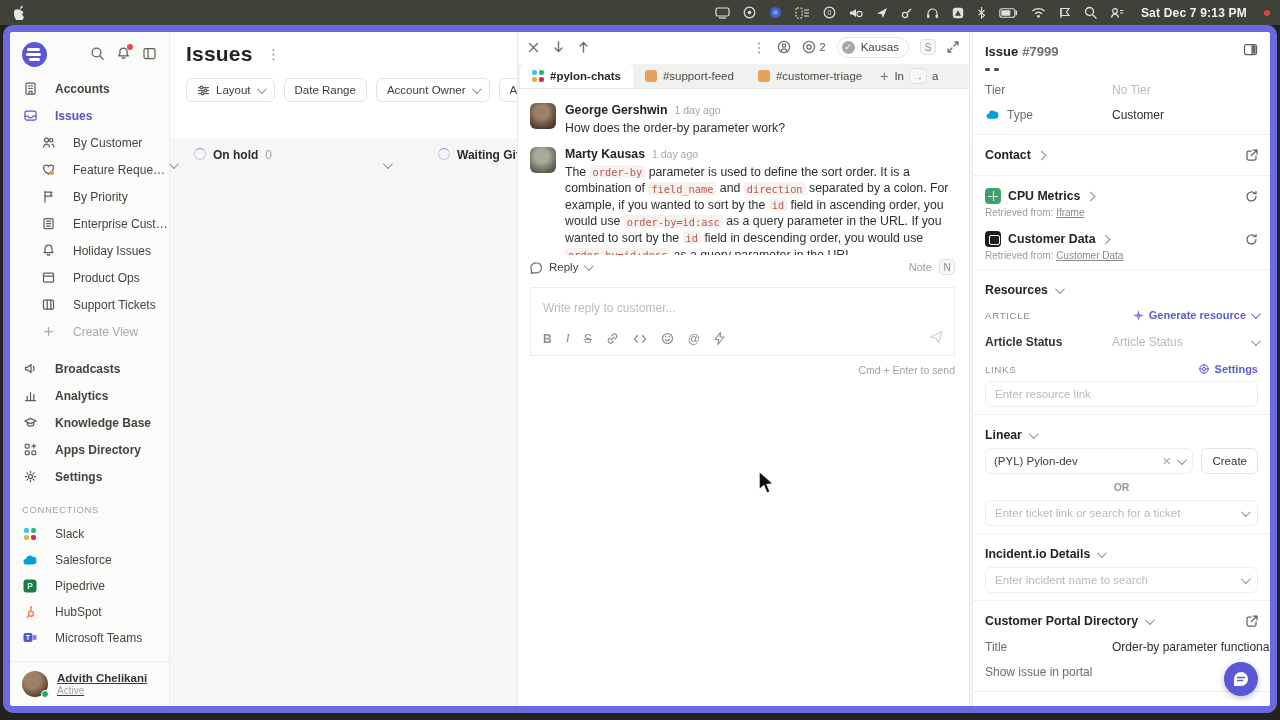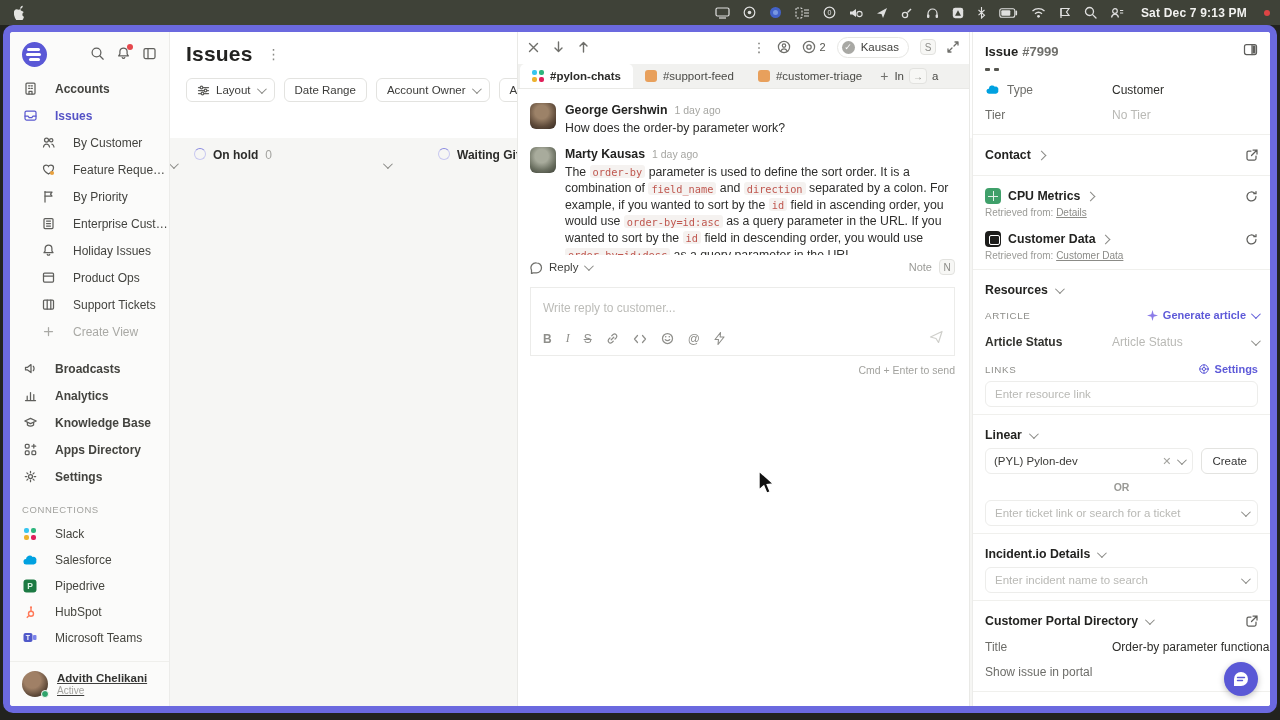--- a/index.html
+++ b/index.html
@@ -708,31 +708,31 @@
             <path d="M9 1.5v10"></path>
             <rect x="9.5" y="2.5" width="3" height="8" fill="#5f5f5c" stroke="none"></rect>
           </svg></span>
     </div>
     <div class="clip-remnant">
         <i></i>
         <i></i>
       </div>
 
     <div class="frow">
+      <span class="lab">Tier</span>
+      <span class="val ph">No Tier</span>
+    </div>
+    <div class="frow">
       <span class="lab">
         <svg width="15" height="11" viewBox="0 0 16 12">
             <path d="M4.3 10.5a2.7 2.7 0 0 1-.3-5.4A3.7 3.7 0 0 1 10.6 3 3 3 0 0 1 14.3 6.9a2.8 2.8 0 0 1-2.6 3.6z" fill="#00a1e0"></path>
           </svg>
         <span>Type</span>
       </span>
       <span class="val">Customer</span>
-    </div>
-    <div class="frow">
-      <span class="lab">Tier</span>
-      <span class="val ph">No Tier</span>
     </div>
 
     <div class="divider"></div>
 
     <div class="sect-head">
       <span>Contact</span>
       <span class="chev" style="transform:rotate(-45deg);"></span>
       <span class="rt">
           <svg class="lin" width="12" height="12" viewBox="0 0 12 12">
             <path d="M5 2H2.5A1.5 1.5 0 0 0 1 3.5v6A1.5 1.5 0 0 0 2.5 11h6A1.5 1.5 0 0 0 10 9.5V7"></path>
@@ -746,21 +746,21 @@
     <div class="sect-head">
       <span class="chip-ic green"></span>
       <span>CPU Metrics</span>
       <span class="chev" style="transform:rotate(-45deg);"></span>
       <span class="rt">
           <svg class="lin" width="13" height="13" viewBox="0 0 13 13">
             <path d="M11 6.5a4.5 4.5 0 1 1-1.3-3.2M11 1.5v2.2H8.8"></path>
           </svg>
         </span>
     </div>
-    <div class="sub-line"><span>Retrieved from:</span> <a>Details</a></div>
+    <div class="sub-line"><span>Retrieved from:</span> <a>Iframe</a></div>
 
     <div class="sect-head">
       <span class="chip-ic black"></span>
       <span>Customer Data</span>
       <span class="chev" style="transform:rotate(-45deg);"></span>
       <span class="rt">
           <svg class="lin" width="13" height="13" viewBox="0 0 13 13">
             <path d="M11 6.5a4.5 4.5 0 1 1-1.3-3.2M11 1.5v2.2H8.8"></path>
           </svg>
         </span>
@@ -772,21 +772,21 @@
     <div class="sect-head">
       <span>Resources</span>
       <span class="chev"></span>
     </div>
     <div class="caps-row">
       <span>ARTICLE</span>
       <span class="rt">
         <svg width="11" height="11" viewBox="0 0 14 14">
             <path d="M7 0 8.5 5.5 14 7 8.5 8.5 7 14 5.5 8.5 0 7 5.5 5.5Z" fill="#8a7be8"></path>
           </svg>
-        <span>Generate article</span>
+        <span>Generate resource</span>
         <span class="chev" style="border-color:#5e5ad8;"></span>
       </span>
     </div>
     <div class="frow" style="height:30px;">
       <span class="lab" style="color:#33332f;font-weight:bold;">Article Status</span>
       <span class="val ph">Article Status</span>
       <span class="chev" style="margin-left:auto;"></span>
     </div>
     <div class="caps-row">
       <span>LINKS</span>

